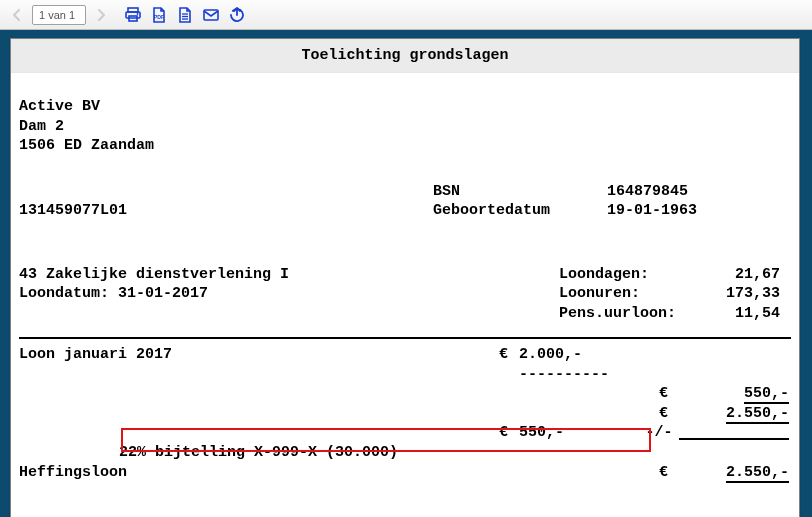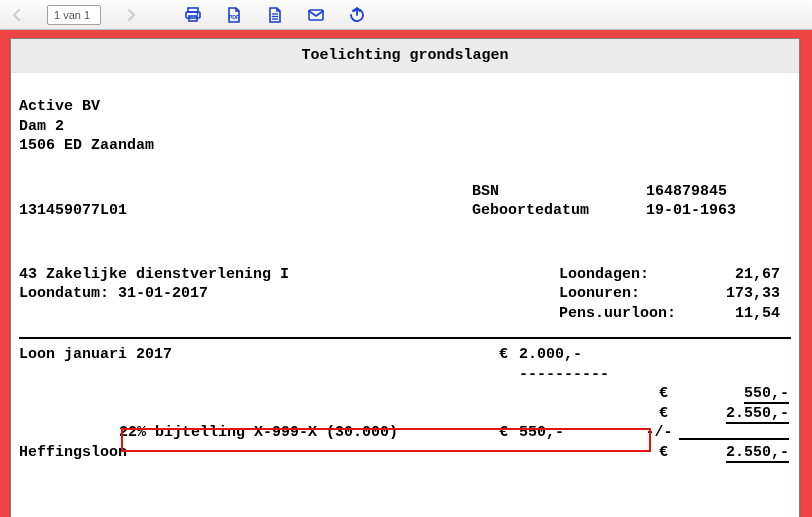--- a/index.html
+++ b/index.html
@@ -11,21 +11,21 @@
     height: 517px;
     overflow: hidden;
   }
   .toolbar {
     height: 30px;
     background: linear-gradient(to bottom, #fdfdfd, #ededed);
     border-bottom: 1px solid #bcbcbc;
     display: flex;
     align-items: center;
     padding: 0 4px;
-    gap: 15px;
+    gap: 0;
   }
   .tbtn {
     width: 26px;
     height: 24px;
     display: flex;
     align-items: center;
     justify-content: center;
     border-radius: 3px;
     cursor: pointer;
   }
@@ -39,21 +39,21 @@
     border-radius: 2px;
     padding: 0 6px;
     font-size: 11px;
     color: #555;
     margin: 0 2px;
     min-width: 54px;
     text-align: left;
   }
   .tsep { width: 6px; }
   .viewer {
-    background: #ef4444;
+    background: #0c4a6e;
     padding: 8px 0 0 10px;
     height: 487px;
   }
   .page {
     border: 1px solid #808080;
     background: #ffffff;
     width: 790px;
     height: 480px;
     box-shadow: 0 1px 2px rgba(0,0,0,0.15);
   }
@@ -77,21 +77,21 @@
     padding: 24px 8px 0 8px;
     position: relative;
     line-height: 1.3;
   }
   .row { display: flex; gap: 24px; }
   .coll { width: 414px; }
   .colr { flex: 1; }
   .sect2 { margin-top: 26px; display:flex; }
   .sect3 { margin-top: 44px; display:flex; }
   .klist { display: flex; }
-  .kkey { width: 174px; margin-left: 39px; }
+  .kkey { width: 174px; }
   .kval { }
   .lbllist .row2 { display:flex;gap:7px; }
   .lbllist .key2 { width: 134px; }
   .lbllist .val2 { width: 80px; text-align: right; }
   .hr { border: none; border-top: 2px solid #000; margin: 14px 0 6px 0; }
   .amtrow { display:flex; align-items:flex-start; }
   .amtlabel { width: 480px; }
   .amtcur { width: 20px; }
   .amtval { width: 120px; }
   .sep { width: 20px; text-align: center; }
@@ -247,21 +247,21 @@
       <div class="amtrow">
         <div class="amtlabel"></div>
         <div class="amtcur"></div>
         <div class="amtval"></div>
         <div class="sep"></div>
         <div class="amtcur2">€</div>
         <div class="amtval2"><span class="underline-span">2.550,-</span></div>
       </div>
 
       <div class="amtrow">
-        <div class="amtlabel" style="padding-left:100px;">22% bijtelling X-999-X (30.000)</div>
+        <div class="amtlabel" style="padding-left:100px;margin-top:20px;">22% bijtelling X-999-X (30.000)</div>
         <div class="amtcur">€</div>
         <div class="amtval">550,-</div>
         <div style="width:40px; text-align:center;">-/-</div>
         <div class="amtval2" style="border-bottom:2px solid #000; height:1.1em;"></div>
       </div>
 
       <div class="amtrow">
         <div class="amtlabel">Heffingsloon</div>
         <div class="amtcur"></div>
         <div class="amtval"></div>

